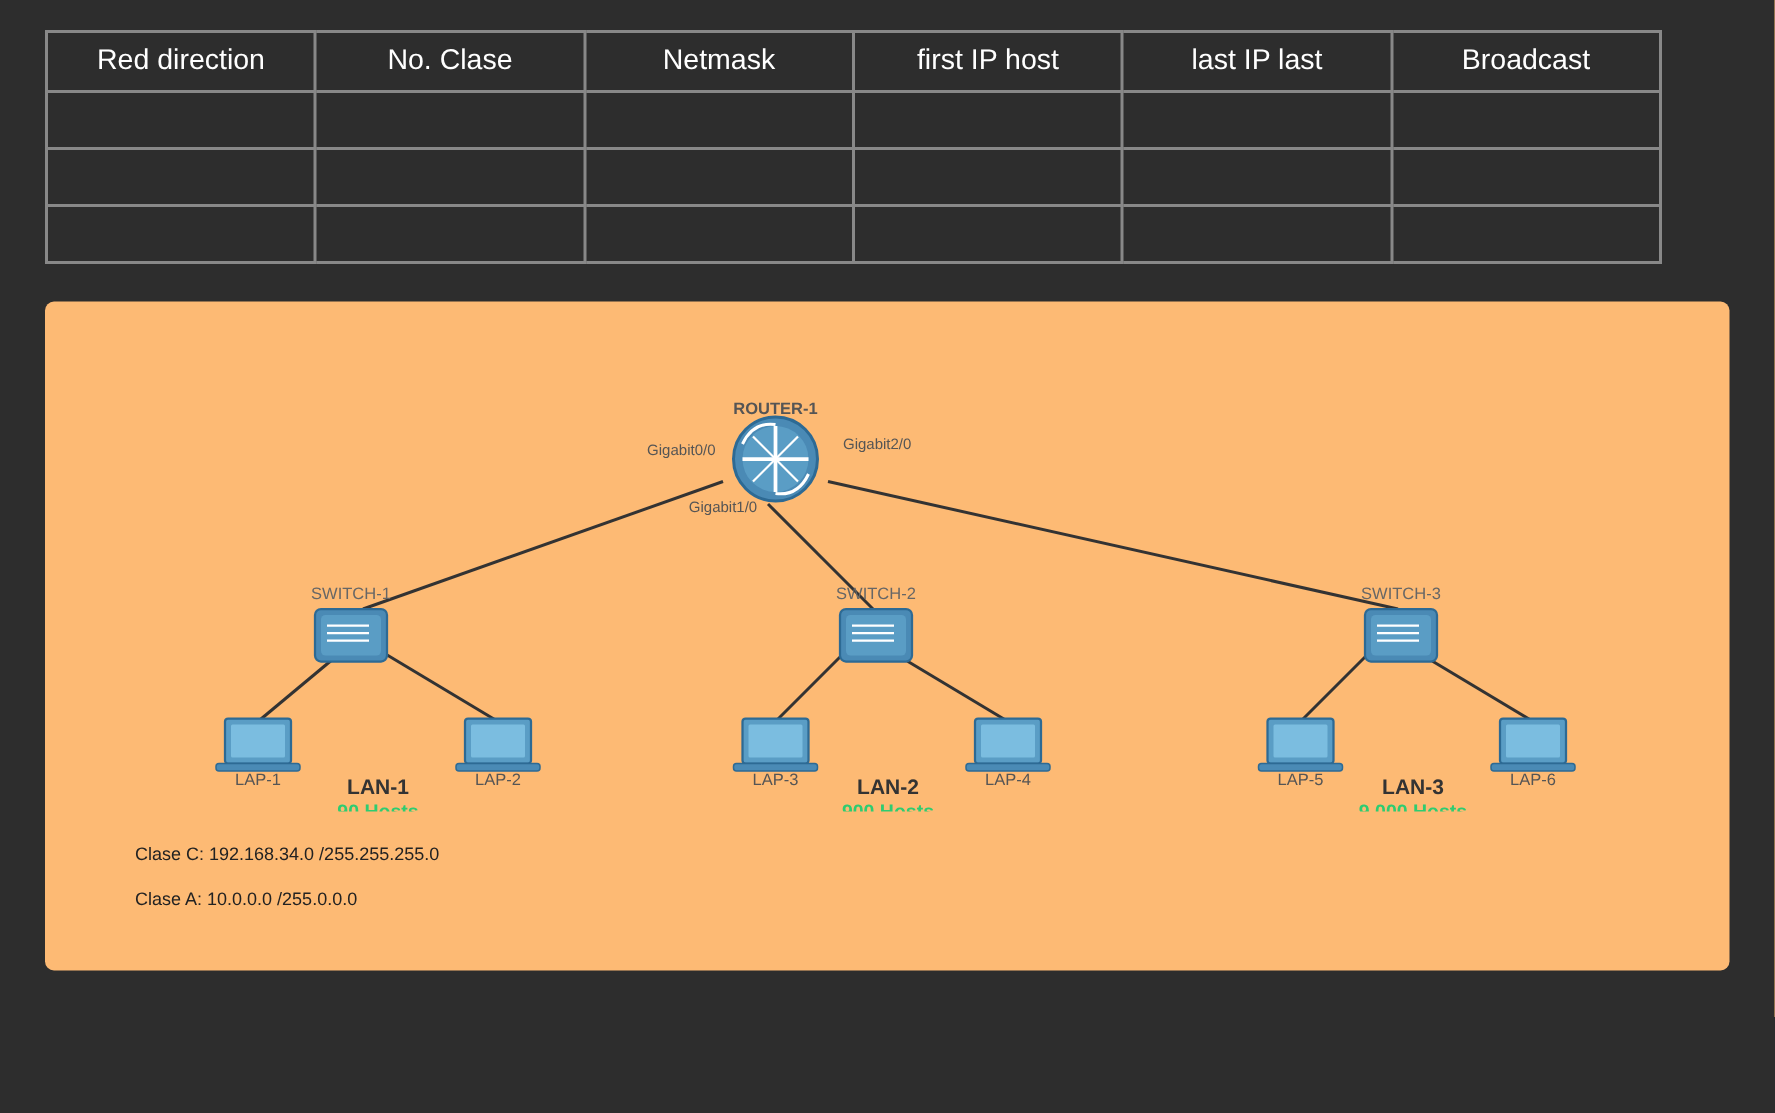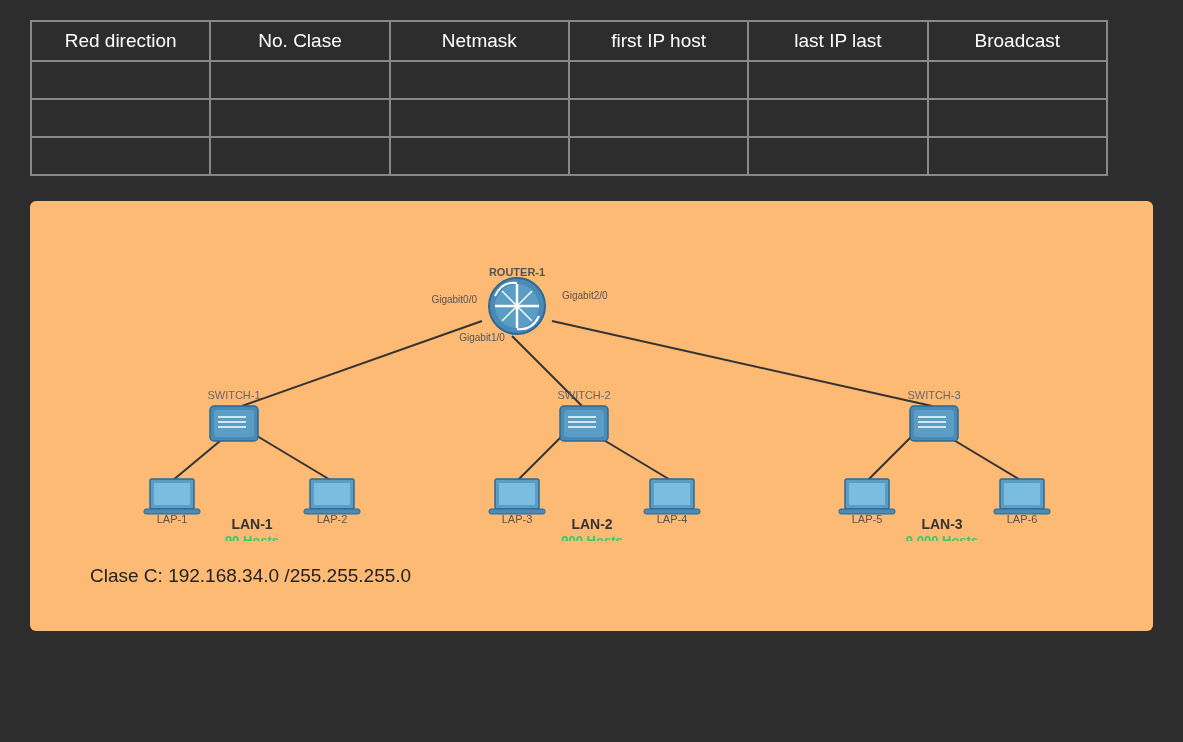--- a/index.html
+++ b/index.html
@@ -50,21 +50,21 @@
     .network-svg {
       display: block;
       margin: 0 auto;
       width: 1060px;
       height: 320px;
     }
 
     
     .info-text {
       padding: 10px 40px 0 40px;
-      font-size: 19px;
+      font-size: 12px;
       color: #222;
       line-height: 2;
     }
     .info-text p {
       margin: 6px 0;
     }
   </style>
 </head>
 <body>
 
@@ -204,14 +204,15 @@
     <text x="530" y="324" text-anchor="middle" font-size="13" font-weight="bold" fill="#2ecc71">900 Hosts</text>
     <text x="530" y="340" text-anchor="middle" font-size="13" font-weight="bold" fill="#333">Clase B</text>
 
     <text x="880" y="308" text-anchor="middle" font-size="14" font-weight="bold" fill="#333">LAN-3</text>
     <text x="880" y="324" text-anchor="middle" font-size="13" font-weight="bold" fill="#2ecc71">9,000 Hosts</text>
     <text x="880" y="340" text-anchor="middle" font-size="13" font-weight="bold" fill="#333">Clase A</text>
   </svg>
 
   <div class="info-text">
     <p>Clase C: 192.168.34.0 /255.255.255.0</p>
+    <p>Clase A: 10.0.0.0 /255.0.0.0</p>
   </div>
 </div>
 
 </body></html>

